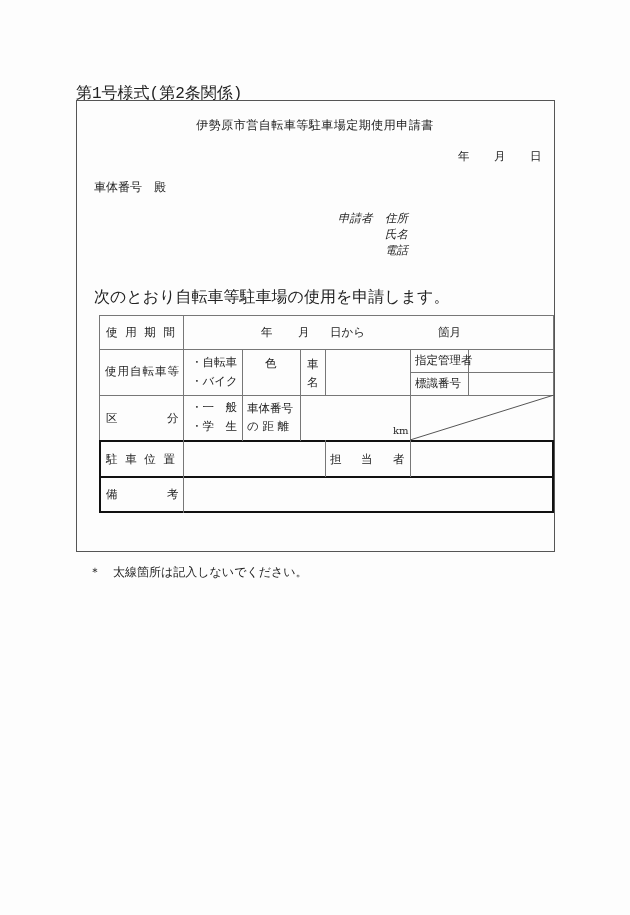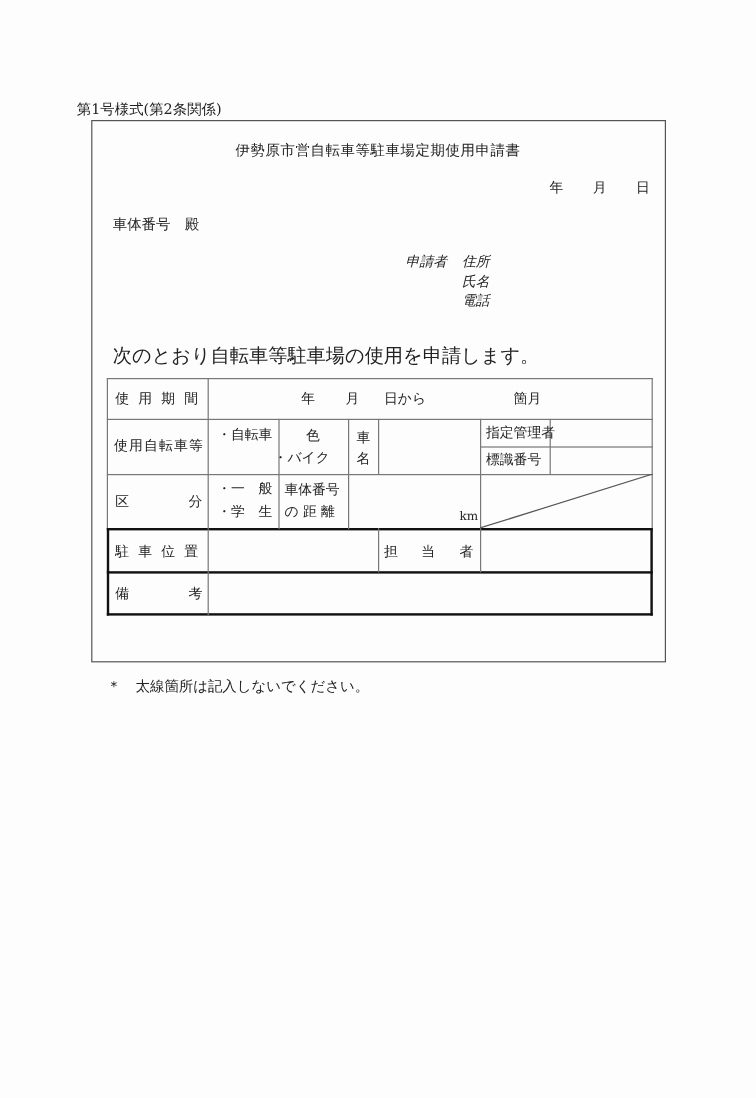--- a/index.html
+++ b/index.html
@@ -1,28 +1,28 @@
 <!DOCTYPE html>
 <html><head>
 <meta charset="utf-8">
 <style>
   html, body { margin:0; padding:0; }
   body {
     width:630px; height:915px; background:#fdfdfd; position:relative; overflow:hidden;
     font-family: "DejaVu Serif", "Liberation Serif", serif; color:#222; font-size:12px;
   }
   .abs { position:absolute; white-space:nowrap; }
-  .form-label { left:64px; top:83px; font-size:12px; }
+  .form-label { left:76px; top:83px; font-size:16px;font-family:Liberation Mono, monospace; }
   .frame { position:absolute; left:76px; top:100px; width:479px; height:452px; border:1px solid #555; box-sizing:border-box; }
   .title { left:0; right:0; top:117px; text-align:center; font-size:12px; letter-spacing:0.5px; }
   .date { top:149px; font-size:11.5px; }
   .addressee { left:94px; top:179px; font-size:12px; }
   .appl { top:210px; font-size:11.5px; line-height:16px;font-style:italic; }
   .intro { left:94px; top:287px; font-size:16px; }
-  .tbl { position:absolute; left:89px; top:315px; width:454px; height:197px;text-decoration:underline; }
+  .tbl { position:absolute; left:99px; top:315px; width:454px; height:197px;text-decoration:underline; }
   .ln { position:absolute; background:#777; }
   .h { height:1px; }
   .v { width:1px; }
   .thick { background:#111; }
   .cell { position:absolute; font-size:11.5px; white-space:nowrap; }
   .note { left:89px; top:564px; font-size:12px; }
   svg { position:absolute; }
 </style>
 </head>
 <body>
@@ -73,21 +73,21 @@
   </svg>
 
   <div class="cell" style="left:7px; top:10px; letter-spacing:2px;">使 用 期 間</div>
   <div class="cell" style="left:162px; top:10px;">年</div>
   <div class="cell" style="left:199px; top:10px;">月</div>
   <div class="cell" style="left:231px; top:10px;">日から</div>
   <div class="cell" style="left:339px; top:10px;">箇月</div>
 
   <div class="cell" style="left:6px; top:49px; letter-spacing:1px;">使用自転車等</div>
   <div class="cell" style="left:92px; top:40px;">・自転車</div>
-  <div class="cell" style="left:92px; top:59px;margin-left:47px;">・バイク</div>
+  <div class="cell" style="left:92px; top:59px;">・バイク</div>
   <div class="cell" style="left:166px; top:41px;">色</div>
   <div class="cell" style="left:208px; top:42px;">車</div>
   <div class="cell" style="left:208px; top:60px;">名</div>
   <div class="cell" style="left:316px; top:38px;">指定管理者</div>
   <div class="cell" style="left:316px; top:61px;">標識番号</div>
 
   <div class="cell" style="left:7px; top:96px;">区</div>
   <div class="cell" style="left:68px; top:96px;">分</div>
   <div class="cell" style="left:92px; top:85px;">・一　般</div>
   <div class="cell" style="left:92px; top:104px;">・学　生</div>

